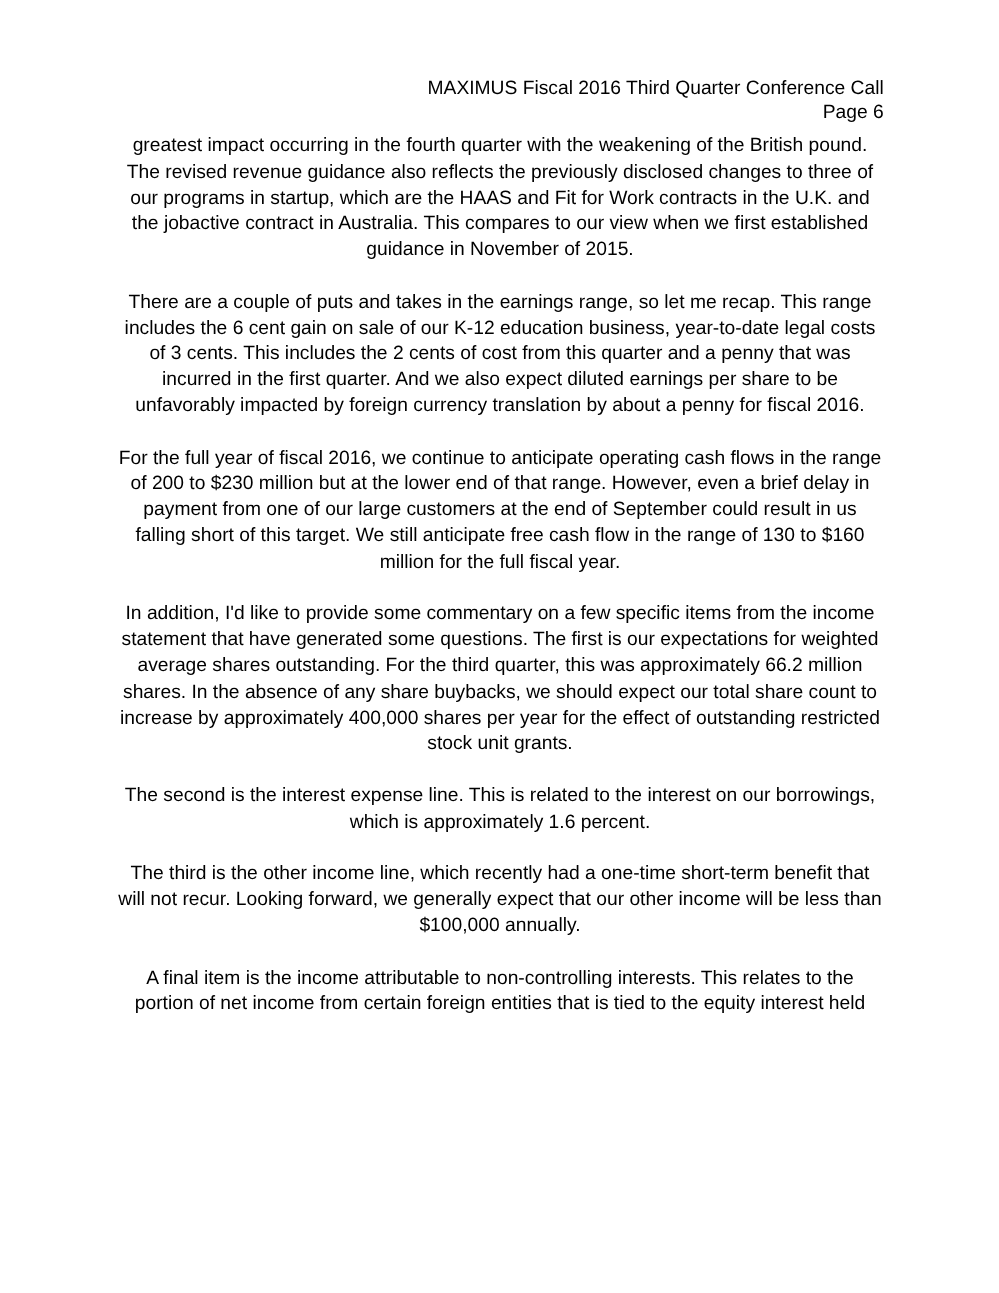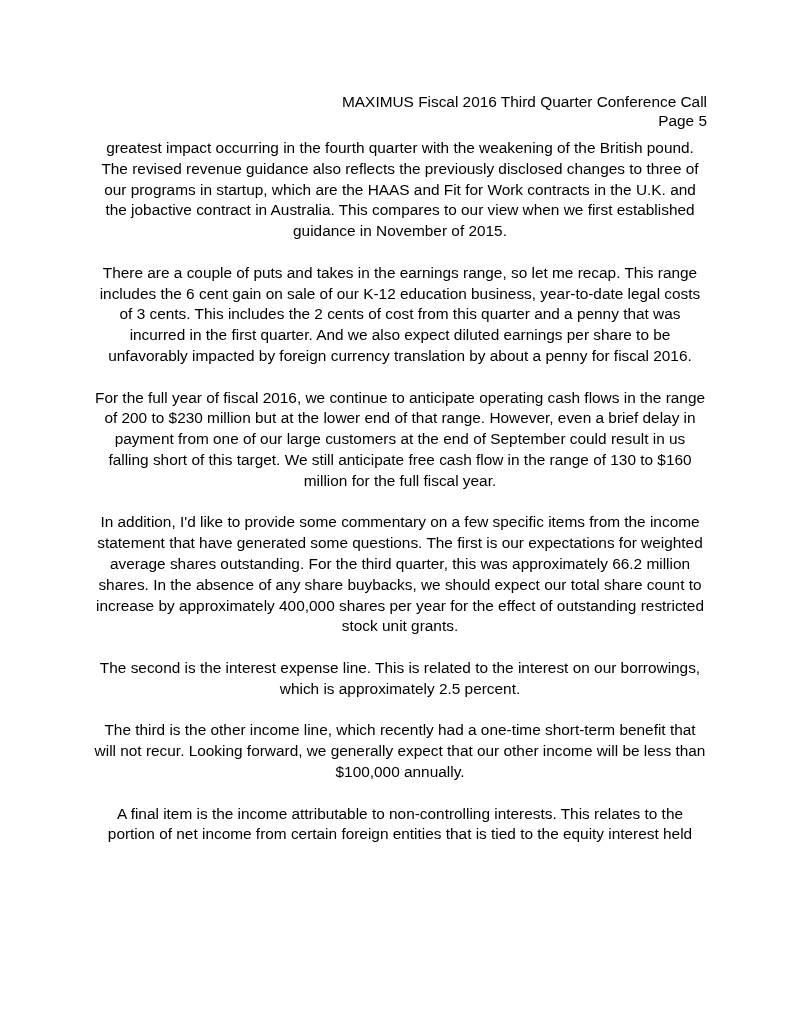--- a/index.html
+++ b/index.html
@@ -6,21 +6,21 @@
     margin: 0;
     padding: 0;
     background: #ffffff;
   }
   .page {
     position: relative;
     width: 799px;
     height: 1034px;
     background: #ffffff;
     box-sizing: border-box;
-    padding: 92px 92px 0 93px;
+    padding: 61px 92px 0 93px;
     font-family: "Liberation Sans", sans-serif;
     font-size: 15.4px;
     color: #000000;
     overflow: hidden;
   }
   .header {
     text-align: right;
     line-height: 19px;
   }
   .header div {
@@ -34,24 +34,24 @@
     margin: 0 0 20.8px 0;
     text-align: center;
   }
 </style>
 </head>
 <body>
 
 <div class="page">
   <div class="header">
     <div>MAXIMUS Fiscal 2016 Third Quarter Conference Call</div>
-    <div>Page 5</div>
+    <div>Page 6</div>
   </div>
   <div class="body">
     <p>greatest impact occurring in the fourth quarter with the weakening of the British pound. The revised revenue guidance also reflects the previously disclosed changes to three of our programs in startup, which are the HAAS and Fit for Work contracts in the U.K. and the jobactive contract in Australia. This compares to our view when we first established guidance in November of 2015.</p>
     <p>There are a couple of puts and takes in the earnings range, so let me recap. This range includes the 6 cent gain on sale of our K-12 education business, year-to-date legal costs of 3 cents. This includes the 2 cents of cost from this quarter and a penny that was incurred in the first quarter. And we also expect diluted earnings per share to be unfavorably impacted by foreign currency translation by about a penny for fiscal 2016.</p>
     <p>For the full year of fiscal 2016, we continue to anticipate operating cash flows in the range of 200 to $230 million but at the lower end of that range. However, even a brief delay in payment from one of our large customers at the end of September could result in us falling short of this target. We still anticipate free cash flow in the range of 130 to $160 million for the full fiscal year.</p>
     <p>In addition, I'd like to provide some commentary on a few specific items from the income statement that have generated some questions. The first is our expectations for weighted average shares outstanding. For the third quarter, this was approximately 66.2 million shares. In the absence of any share buybacks, we should expect our total share count to increase by approximately 400,000 shares per year for the effect of outstanding restricted stock unit grants.</p>
-    <p>The second is the interest expense line. This is related to the interest on our borrowings, which is approximately 2.5 percent.</p>
+    <p>The second is the interest expense line. This is related to the interest on our borrowings, which is approximately 1.6 percent.</p>
     <p>The third is the other income line, which recently had a one-time short-term benefit that will not recur. Looking forward, we generally expect that our other income will be less than $100,000 annually.</p>
     <p>A final item is the income attributable to non-controlling interests. This relates to the portion of net income from certain foreign entities that is tied to the equity interest held</p>
   </div>
 </div>
 
 </body></html>

